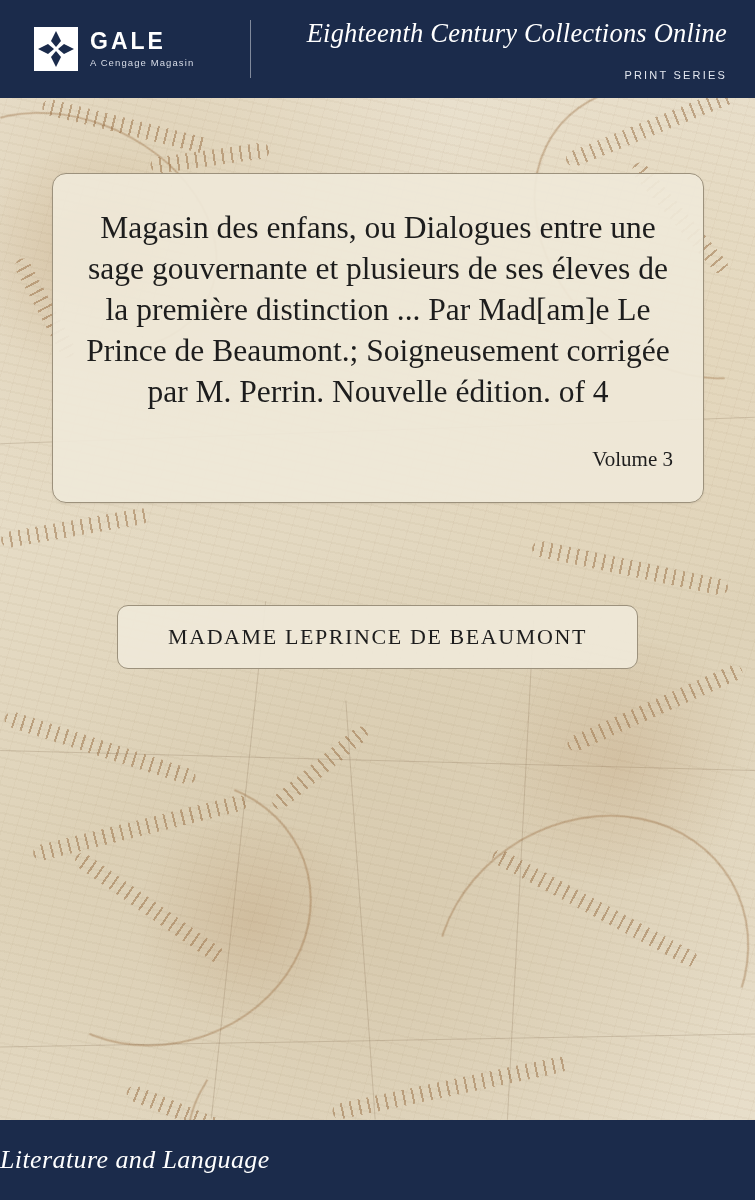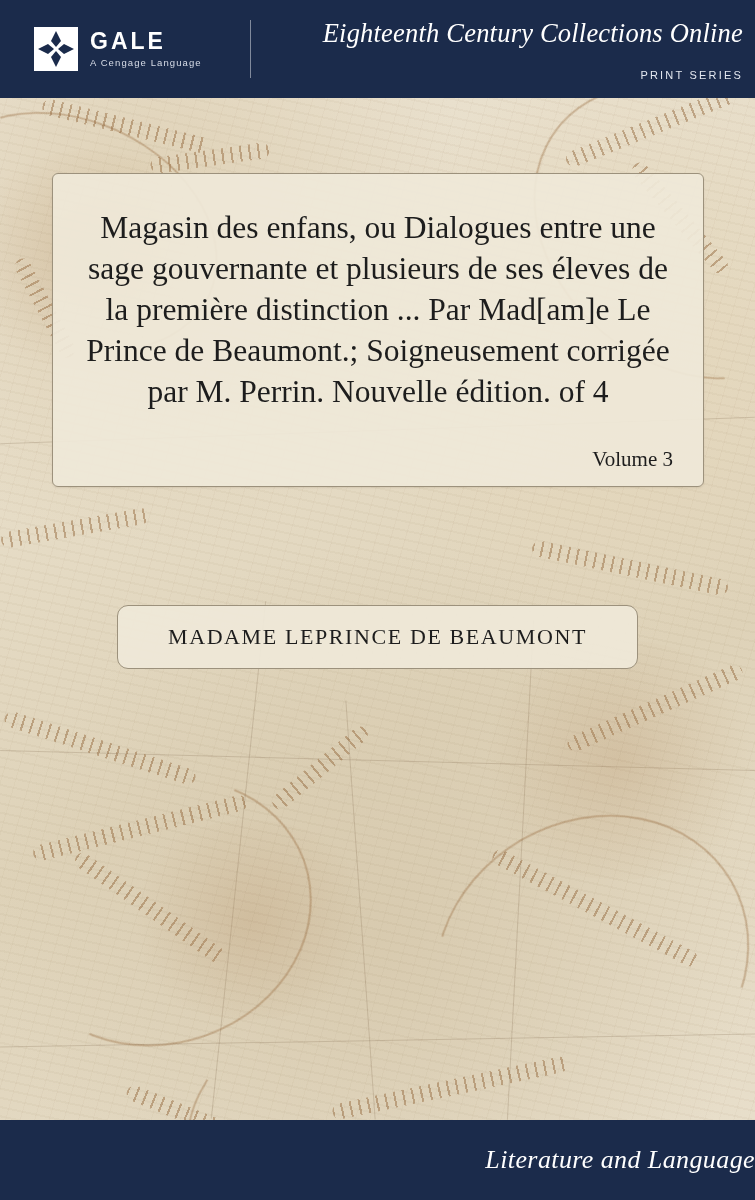--- a/index.html
+++ b/index.html
@@ -111,21 +111,21 @@
   }
   .header-divider {
     width: 1px;
     height: 58px;
     background: rgba(255,255,255,0.45);
     margin: 0 14px 0 4px;
   }
   .header-titles {
     color: #ffffff;
     text-align: right;
-    padding-right: 12px;
+    padding-right: 28px;
     flex: 1;
   }
   .ecco-title {
     font-family: "Liberation Serif", serif;
     font-style: italic;
     font-size: 26.5px;
     letter-spacing: 0.2px;
     white-space: nowrap;
   }
   .ecco-sub {
@@ -137,23 +137,23 @@
   }
 
   
   .title-panel {
     position: absolute;
     left: 52px;
     top: 173px;
     width: 652px;
     box-sizing: border-box;
     border: 1px solid #9c917c;
-    border-radius: 6px;
+    border-radius: 14px;
     background: rgba(239,232,216,0.93);
-    padding: 34px 30px 14px 30px;
+    padding: 34px 30px 30px 30px;
     z-index: 4;
     box-shadow: 0 1px 2px rgba(80,60,40,0.10);
   }
   .book-title {
     font-family: "Liberation Serif", serif;
     font-size: 31.5px;
     line-height: 1.30;
     color: #1d1d1d;
     text-align: center;
     margin: 0;
@@ -191,21 +191,21 @@
   
   .footer {
     position: absolute;
     left: 0; bottom: 0;
     width: 755px;
     height: 80px;
     background: #1b2b4b;
     z-index: 5;
     display: flex;
     align-items: center;
-    justify-content: flex-end;
+    justify-content: flex-start;
   }
   .footer-text {
     font-family: "Liberation Serif", serif;
     font-style: italic;
     font-size: 26px;
     color: #ffffff;
     letter-spacing: 0.4px;
   }
 </style>
 </head>
@@ -255,21 +255,21 @@
           <g fill="#1b2b4b">
             <path d="M22 4 L27 14 L22 20 L17 14 Z"></path>
             <path d="M40 22 L30 27 L24 22 L30 17 Z"></path>
             <path d="M22 40 L17 30 L22 24 L27 30 Z"></path>
             <path d="M4 22 L14 17 L20 22 L14 27 Z"></path>
           </g>
         </svg>
       </div>
       <div class="logo-text">
         <div class="logo-title">GALE</div>
-        <div class="logo-sub">A Cengage Language</div>
+        <div class="logo-sub">A Cengage Magasin</div>
       </div>
     </div>
     <div class="header-divider"></div>
     <div class="header-titles">
       <div class="ecco-title">Eighteenth Century Collections Online</div>
       <div class="ecco-sub">PRINT SERIES</div>
     </div>
   </div>
 
   <div class="title-panel">

